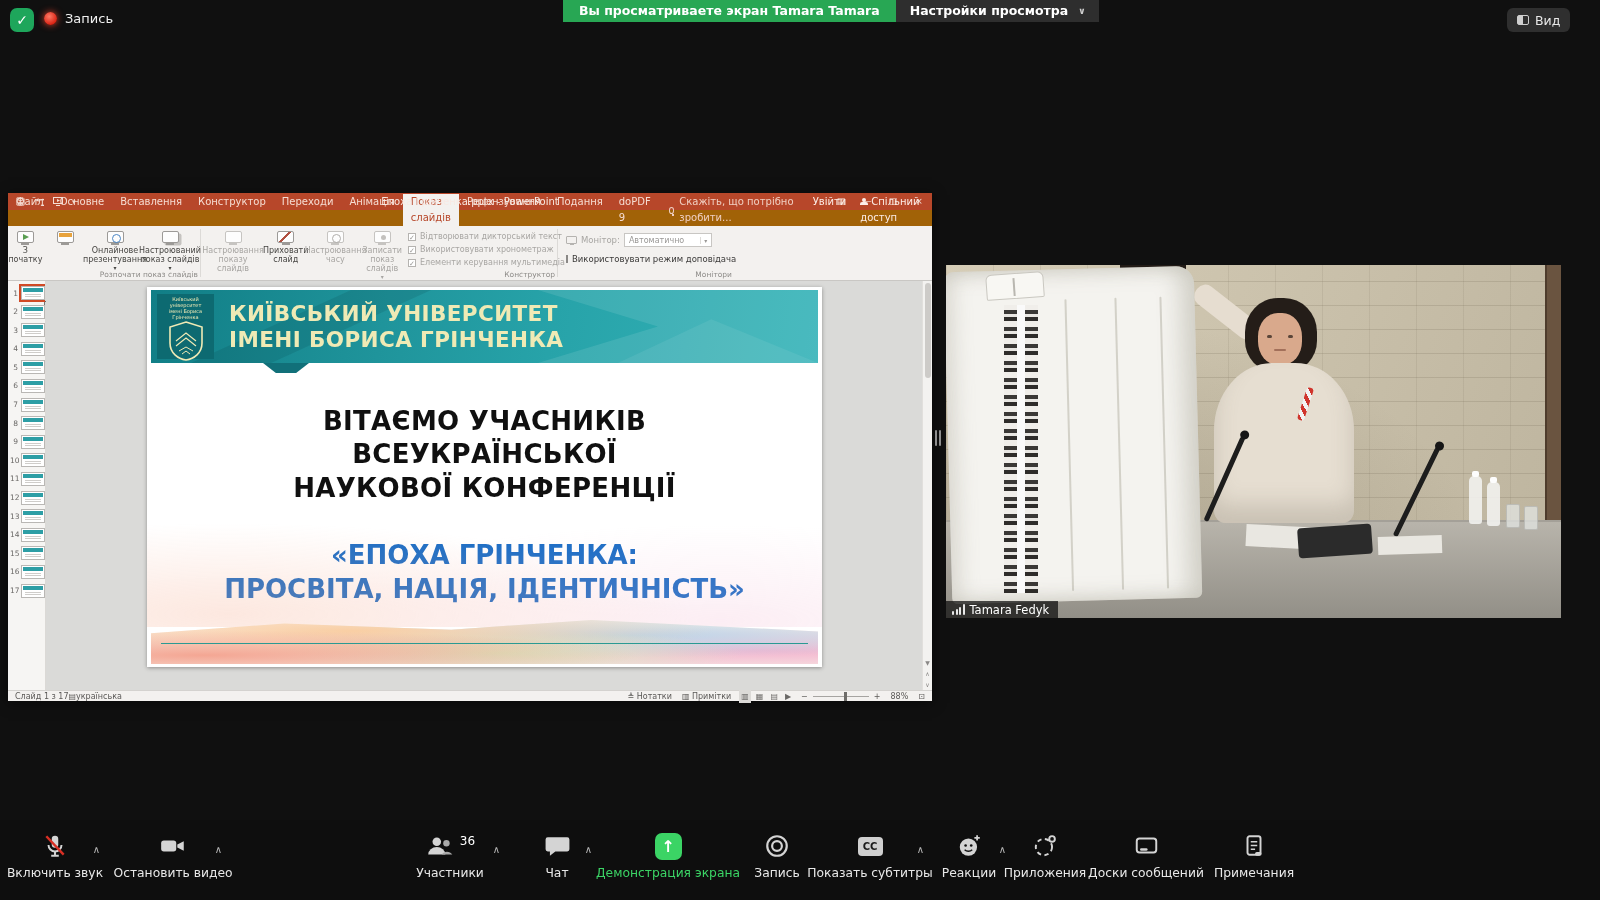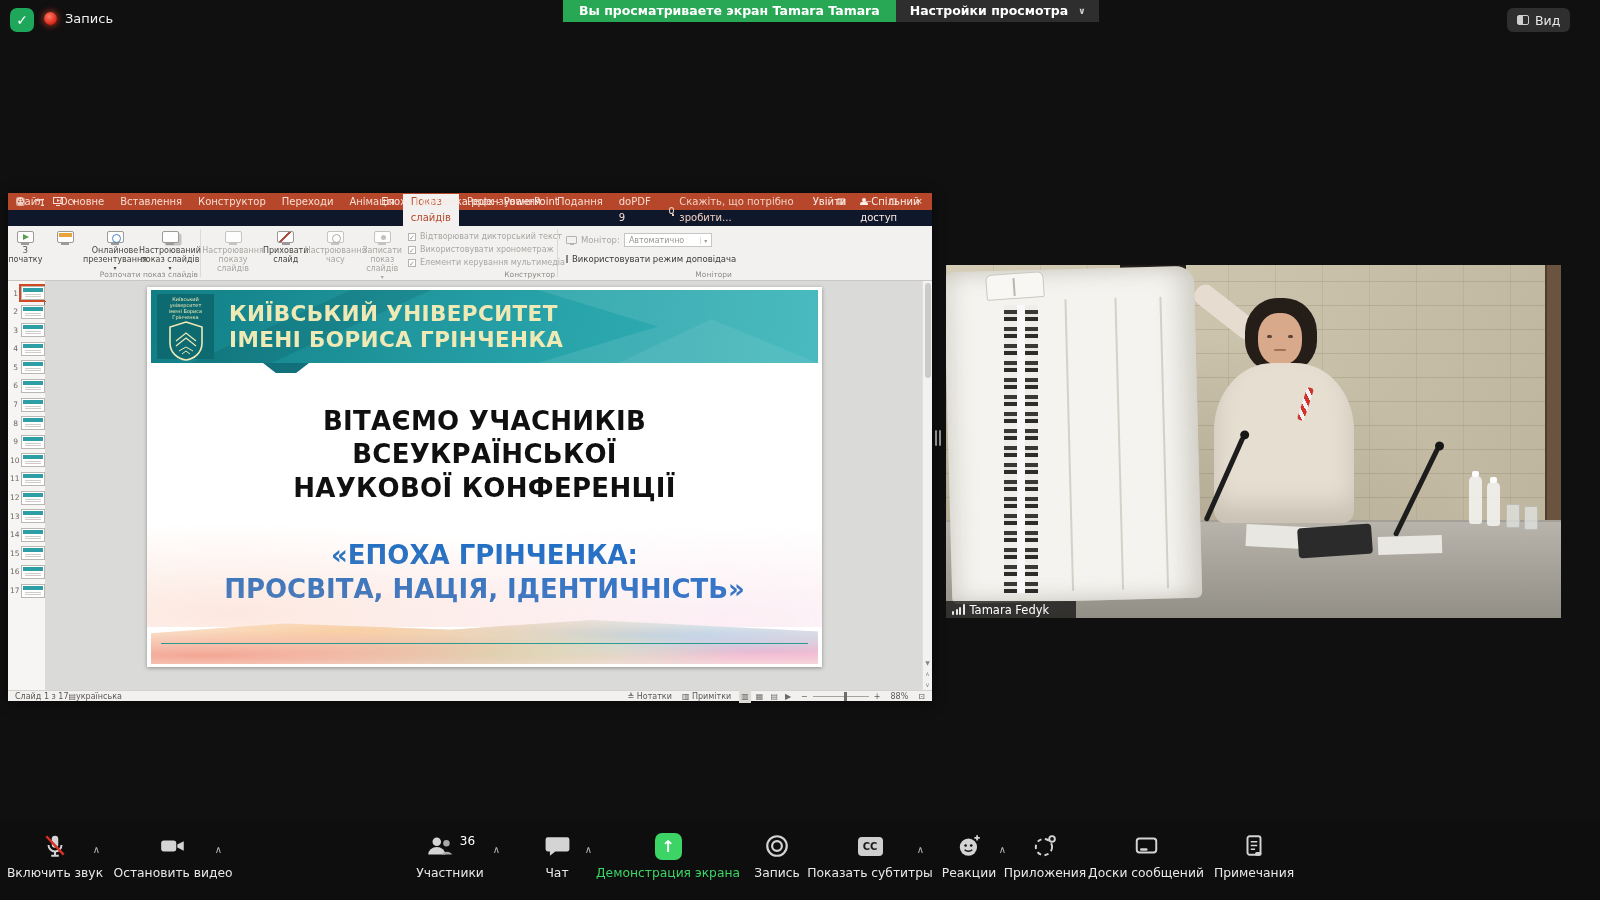--- a/index.html
+++ b/index.html
@@ -31,21 +31,21 @@
   
   #ppt { position:absolute; left:8px; top:193px; width:924px; height:508px; background:#f3f1ef;
          box-shadow:0 2px 12px rgba(0,0,0,.55); display:flex; flex-direction:column; }
   .ppt-titlebar { height:17px; background:#b7472a; display:flex; align-items:center; color:#f6e3dc; }
   .qat { display:flex; gap:9px; margin-left:8px; align-items:center; }
   .qat svg { display:block; }
   .qat .caret { font-size:7px; color:#f0d9d0; }
   .ppt-title { position:absolute; left:0; right:0; text-align:center; font-size:10px; color:#f8e9e3; pointer-events:none; }
   .win-ctrls { margin-left:auto; display:flex; gap:0; }
   .win-ctrls span { width:26px; text-align:center; font-size:9px; color:#f3ddd4; line-height:17px; }
-  .ppt-tabrow { height:16px; background:#0f172a; display:flex; align-items:flex-end; font-size:10px; }
+  .ppt-tabrow { height:16px; background:#a16207; display:flex; align-items:flex-end; font-size:10px; }
   .ppt-tab { color:#f6ddd3; padding:0 8px; line-height:16px; }
   .ppt-tab.active { background:#f3f1ef; color:#b7472a; }
   .tellme { display:flex; align-items:center; gap:5px; color:#f0cfc2; padding:0 10px; line-height:16px; }
   .bulb { width:7px; height:7px; border:1px solid #f0cfc2; border-radius:50%; position:relative; }
   .bulb::after { content:""; position:absolute; left:2px; top:6px; width:2px; height:2px; background:#f0cfc2; }
   .tabs-right { margin-left:auto; display:flex; gap:14px; padding-right:11px; color:#fdeee8; line-height:16px; }
   .person-ic { display:inline-block; width:7px; height:7px; position:relative; margin-right:4px; }
   .person-ic::before { content:""; position:absolute; left:2px; top:0; width:4px; height:4px; border-radius:50%; background:#fdeee8; }
   .person-ic::after { content:""; position:absolute; left:0; top:4px; width:8px; height:3px; border-radius:2px 2px 0 0; background:#fdeee8; }
 
@@ -191,21 +191,21 @@
   .mic::after { content:""; position:absolute; left:50%; top:-7px; transform:translateX(-50%);
       width:9px; height:9px; border-radius:50%; background:#161616; }
   .mic1 { left:276px; top:168px; width:5px; height:92px; transform:rotate(24deg); }
   .mic2 { left:468px; top:178px; width:5px; height:98px; transform:rotate(26deg); }
   .redstick { position:absolute; left:356px; top:122px; width:7px; height:34px; transform:rotate(18deg);
       background:repeating-linear-gradient(45deg,#d0342c 0 4px,#f2f2f2 4px 8px); border-radius:3px; }
   .bottle { position:absolute; width:13px; background:rgba(243,243,240,.88); border-radius:5px 5px 3px 3px; }
   .bottle::after { content:""; position:absolute; left:3px; top:-5px; width:7px; height:6px; background:#fdfdfd; border-radius:2px; }
   .glass { position:absolute; width:14px; height:24px; background:rgba(225,228,226,.75); border:1px solid rgba(160,160,155,.5); border-radius:2px; }
   .vlabel { position:absolute; left:0; bottom:0; height:17px; background:rgba(12,12,12,.72); display:flex;
-      align-items:center; gap:5px; padding:0 27px 0 6px; }
+      align-items:center; gap:5px; padding:0 9px 0 6px; }
   .vlabel .name { color:#fff; font-size:11.5px; }
   .sig { display:flex; align-items:flex-end; gap:1.5px; height:11px; }
   .sig i { width:2px; background:#e8e8e8; border-radius:1px; }
   .resize-handle { position:absolute; left:935px; top:430px; width:8px; height:16px; display:flex; gap:2px; }
   .resize-handle i { width:2px; height:16px; background:#8f8f8f; border-radius:1px; }
 
   
   #toolbar { position:absolute; left:0; top:820px; width:1600px; height:80px; background:#0e0e0e; }
   .tb-item { position:absolute; top:10px; height:64px; display:flex; flex-direction:column; align-items:center; }
   .tb-item .icrow { height:32px; display:flex; align-items:center; gap:5px; }

